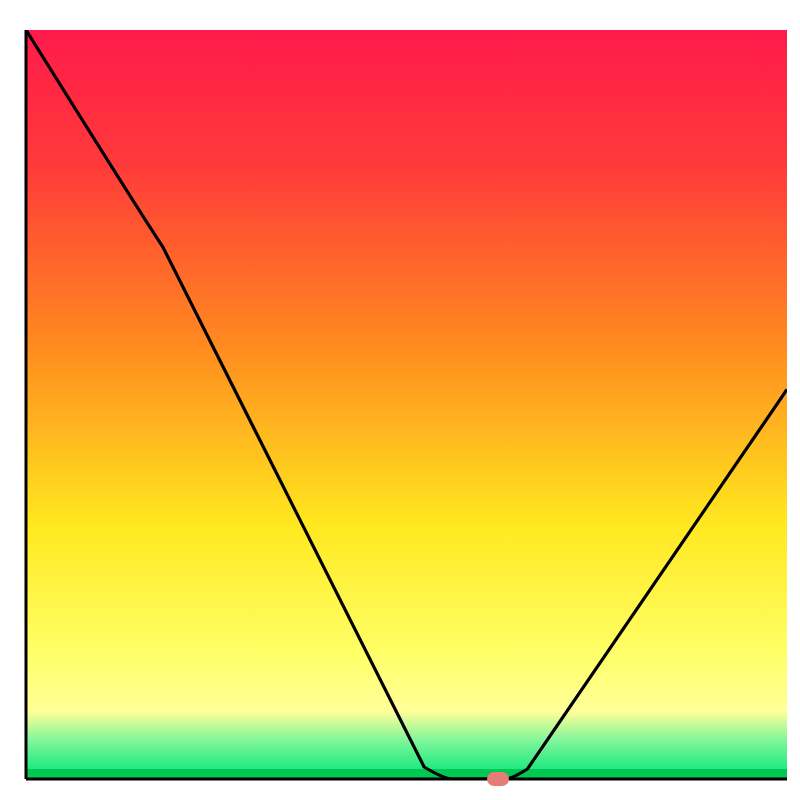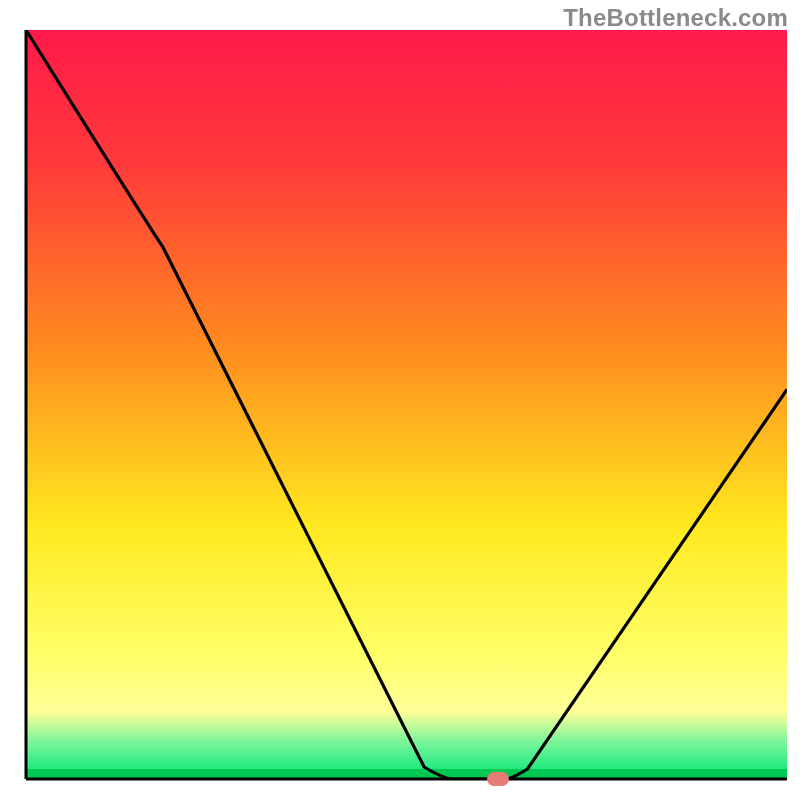--- a/index.html
+++ b/index.html
@@ -36,21 +36,20 @@
     height: 14px;
     border-radius: 7px;
     transform: translate(-50%, -50%);
     z-index: 3;
   }
 </style>
 </head>
 <body>
 <div class="container">
 
-  <div class="watermark">TheBottleneck.com</div>
 
   <svg class="plot" width="800" height="800">
     <defs>
       <linearGradient id="bg-grad" x1="0" y1="0" x2="0" y2="1">
         <stop id="g0" offset="0%" stop-color="#ff1a4b"></stop>
         <stop id="g1" offset="18%" stop-color="#ff3a3a"></stop>
         <stop id="g2" offset="42%" stop-color="#ff8a1f"></stop>
         <stop id="g3" offset="66%" stop-color="#ffe81f"></stop>
         <stop id="g4" offset="83%" stop-color="#ffff66"></stop>
         <stop id="g5" offset="91%" stop-color="#ffff99"></stop>

